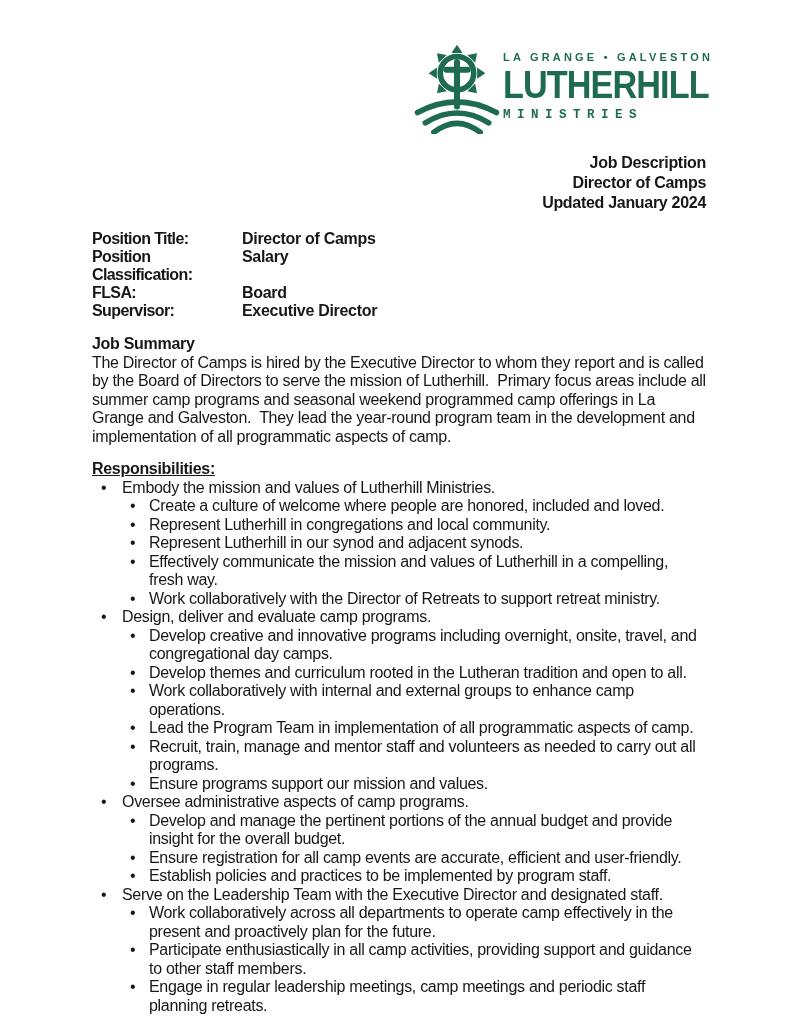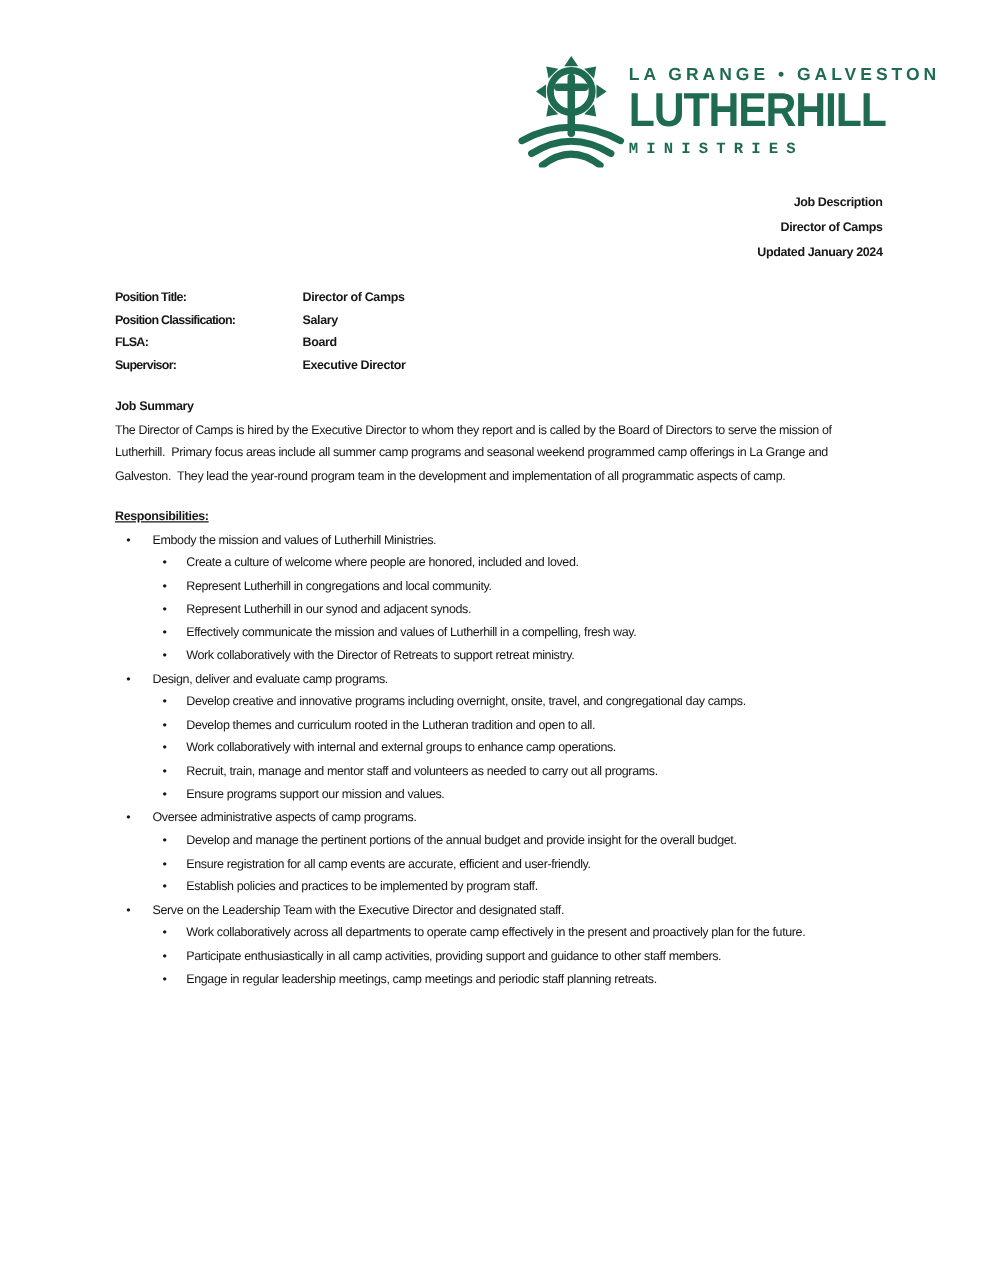--- a/index.html
+++ b/index.html
@@ -19,21 +19,21 @@
     position: absolute;
     left: 414px;
     top: 44px;
     display: flex;
     align-items: flex-start;
   }
   .logo-mark { display: block; flex: 0 0 auto; }
   .logo-text { margin-left: 3px; color: #1e6b52; }
   .logo-loc {
     margin-top: 7px;
-    font-size: 14px;
+    font-size: 11px;
     font-weight: bold;
     letter-spacing: 3.2px;
     white-space: nowrap;
   }
   .logo-name {
     margin-top: 3px;
     font-size: 38px;
     font-weight: bold;
     line-height: 38px;
     letter-spacing: -1px;
@@ -46,21 +46,21 @@
     font-size: 12.5px;
     font-weight: 600;
     letter-spacing: 6.5px;
     white-space: nowrap;
     font-family: Liberation Mono, monospace;
   }
 
   
   .content {
     padding: 153px 85px 0 92px;
-    font-size: 10px;
+    font-size: 16px;
     letter-spacing: -0.3px;
     line-height: 18.5px;
   }
   .doc-header {
     text-align: right;
     font-weight: bold;
     line-height: 20px;
   }
   .pos-block { margin-top: 17px; }
   .pos-row {
@@ -184,20 +184,21 @@
           <div>
             <div class="r1">Design, deliver and evaluate camp programs.</div>
             <div>
 
                 <div class="r2">Develop creative and innovative programs including overnight, onsite, travel, and congregational day camps.</div>
 
                 <div class="r2">Develop themes and curriculum rooted in the Lutheran tradition and open to all.</div>
 
                 <div class="r2">Work collaboratively with internal and external groups to enhance camp operations.</div>
 
+                <div class="r2">Lead the Program Team in implementation of all programmatic aspects of camp.</div>
 
                 <div class="r2">Recruit, train, manage and mentor staff and volunteers as needed to carry out all programs.</div>
 
 
                 <div class="r2">Ensure programs support our mission and values.</div>
               </div>
           </div>
 
           <div>
             <div class="r1">Oversee administrative aspects of camp programs.</div>

